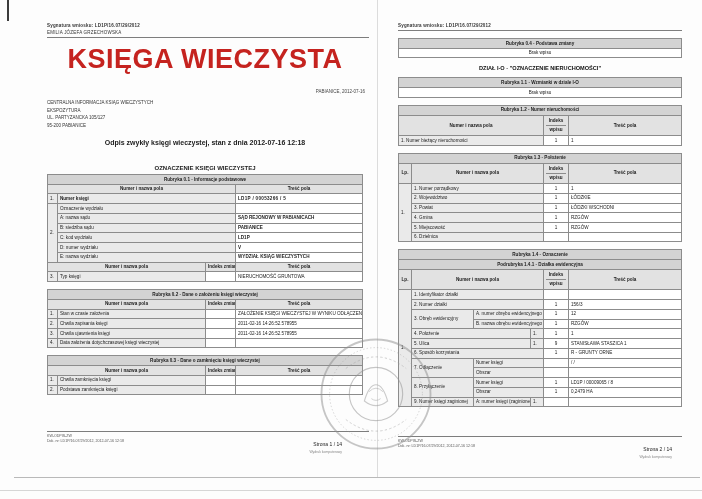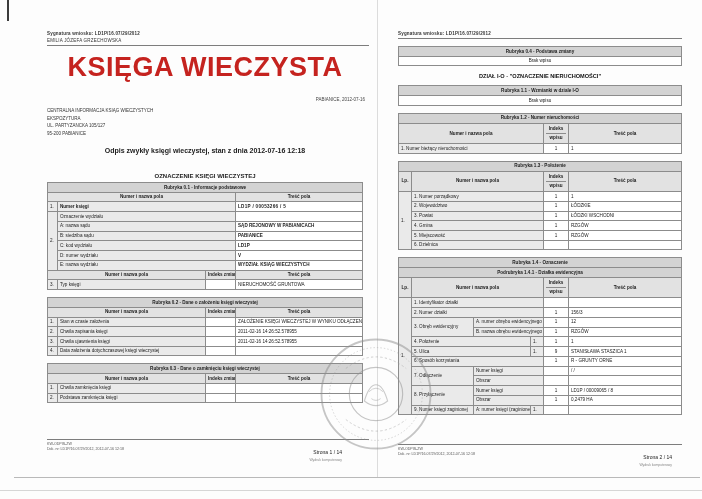--- a/index.html
+++ b/index.html
@@ -2,21 +2,21 @@
 <html><head>
 <meta charset="utf-8">
 <style>
   html,body{margin:0;padding:0;}
   body{
     width:702px;height:499px;position:relative;overflow:hidden;
     background:#fdfdfd;
     font-family:"Liberation Sans","DejaVu Sans",sans-serif;
     color:#222;
   }
-  .page{position:absolute;top:8px;height:384px;}
+  .page{position:absolute;top:0;height:384px;}
   #pL{left:40px;width:330px;}
   #pR{left:390px;width:300px;}
 
   .sig{position:absolute;font-size:4.5px;color:#333;letter-spacing:.2px;}
   .b{font-weight:bold;}
   .hr{position:absolute;height:1px;background:#7d7d7d;}
 
   .doc-title{
     position:absolute;left:0;right:0;top:44px;text-align:center;
     font-size:27px;font-weight:bold;letter-spacing:.5px;

